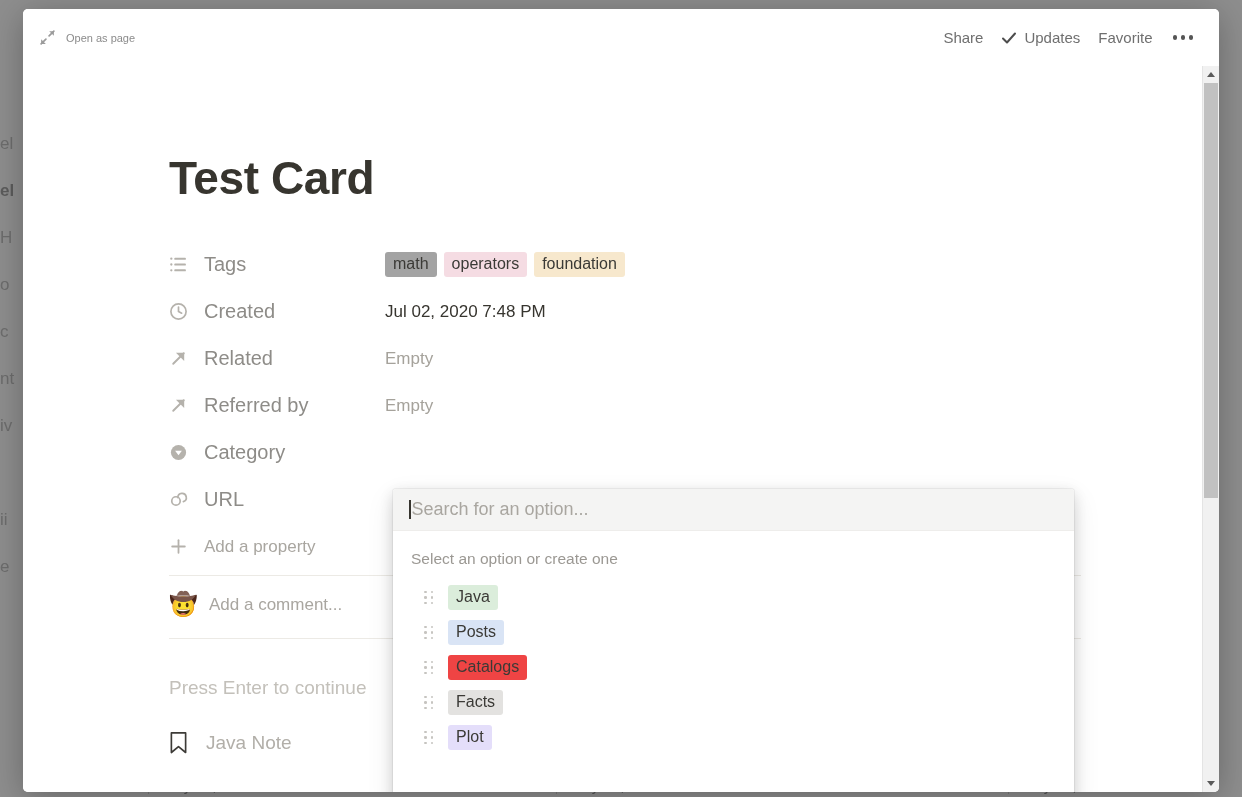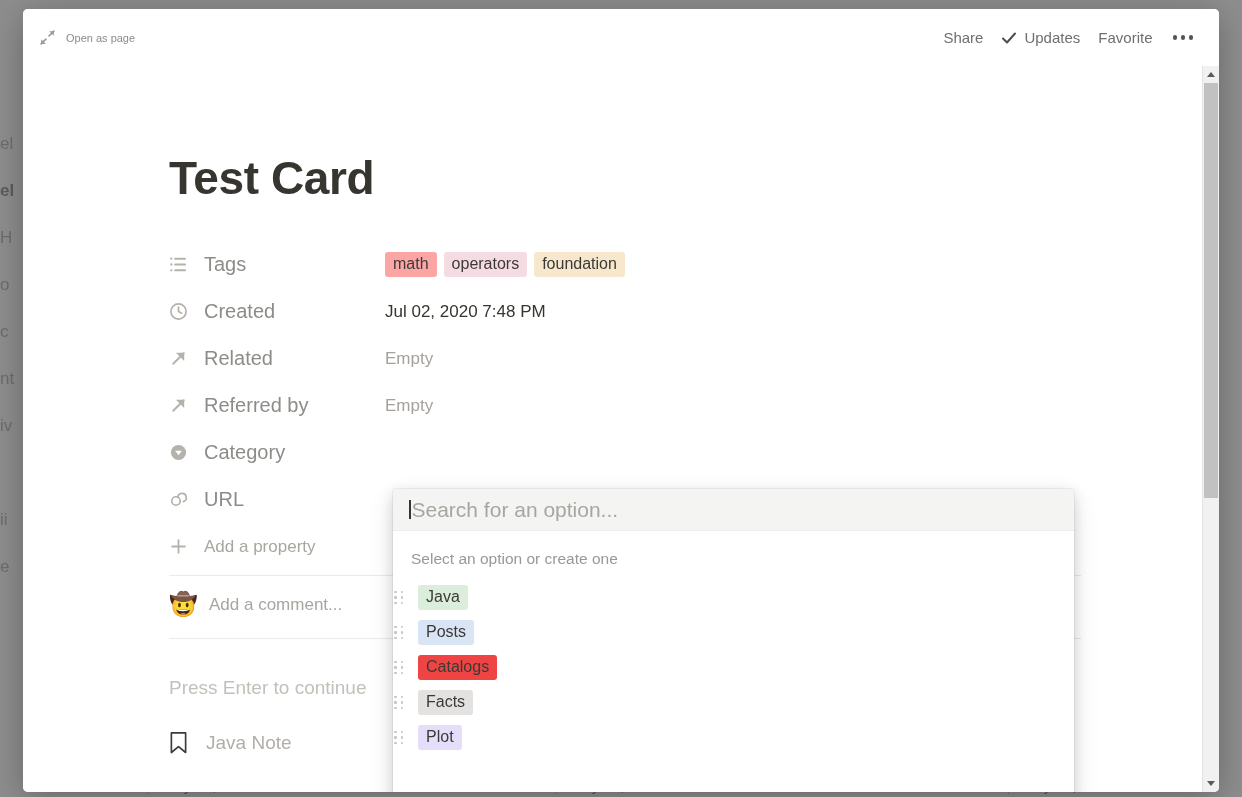--- a/index.html
+++ b/index.html
@@ -239,34 +239,34 @@
   }
   .dd-caret {
     width: 1.5px;
     height: 19px;
     background: #37352f;
     margin-right: 1px;
     flex: 0 0 1.5px;
   }
   .dd-search-ph {
     color: #a9a6a0;
-    font-size: 21px;
+    font-size: 18px;
   }
   .dd-hint {
     color: #9b9893;
     font-size: 15.5px;
     padding: 19px 0 12px 18px;
   }
   .dd-list { padding: 0 0 14px 0; }
   .dd-item {
     display: flex;
     align-items: center;
     gap: 14px;
     height: 35px;
-    padding: 0 0 0 1px;
+    padding: 0 0 0 31px;
     cursor: pointer;
   }
   .grip {
     width: 10px;
     height: 14px;
     display: grid;
     grid-template-columns: 3.5px 3.5px;
     grid-template-rows: 3.5px 3.5px 3.5px;
     gap: 2px 3px;
     flex: 0 0 10px;
@@ -388,21 +388,21 @@
                     <rect x="5" y="2.5" width="11" height="2" rx="0.8" fill="#b5b2ac"></rect>
                     <circle cx="2.2" cy="9" r="1.1" fill="#b5b2ac"></circle>
                     <rect x="5" y="8" width="11" height="2" rx="0.8" fill="#b5b2ac"></rect>
                     <circle cx="2.2" cy="14.5" r="1.1" fill="#b5b2ac"></circle>
                     <rect x="5" y="13.5" width="11" height="2" rx="0.8" fill="#b5b2ac"></rect>
                   </g>
                 </svg></span>
               <span>Tags</span>
             </div>
             <div class="tag-pills">
-              <span class="pill" style="background: #fca5a5;">math</span>
+              <span class="pill" style="background: #a3a3a3;">math</span>
               <span class="pill" style="background: rgb(245, 220, 227);">operators</span>
               <span class="pill" style="background: rgb(247, 232, 205);">foundation</span>
             </div>
           </div>
           <div class="prop-row">
             <div class="prop-key">
               <span class="prop-icon"><svg viewBox="0 0 18 18" width="19" height="19">
                   <g>
                     <circle cx="9" cy="9" r="7.2" fill="none" stroke="#b5b2ac" stroke-width="1.6"></circle>
                     <path d="M9 4.8 L9 9 L12 10.6" stroke="#b5b2ac" stroke-width="1.6" fill="none" stroke-linecap="round"></path>

